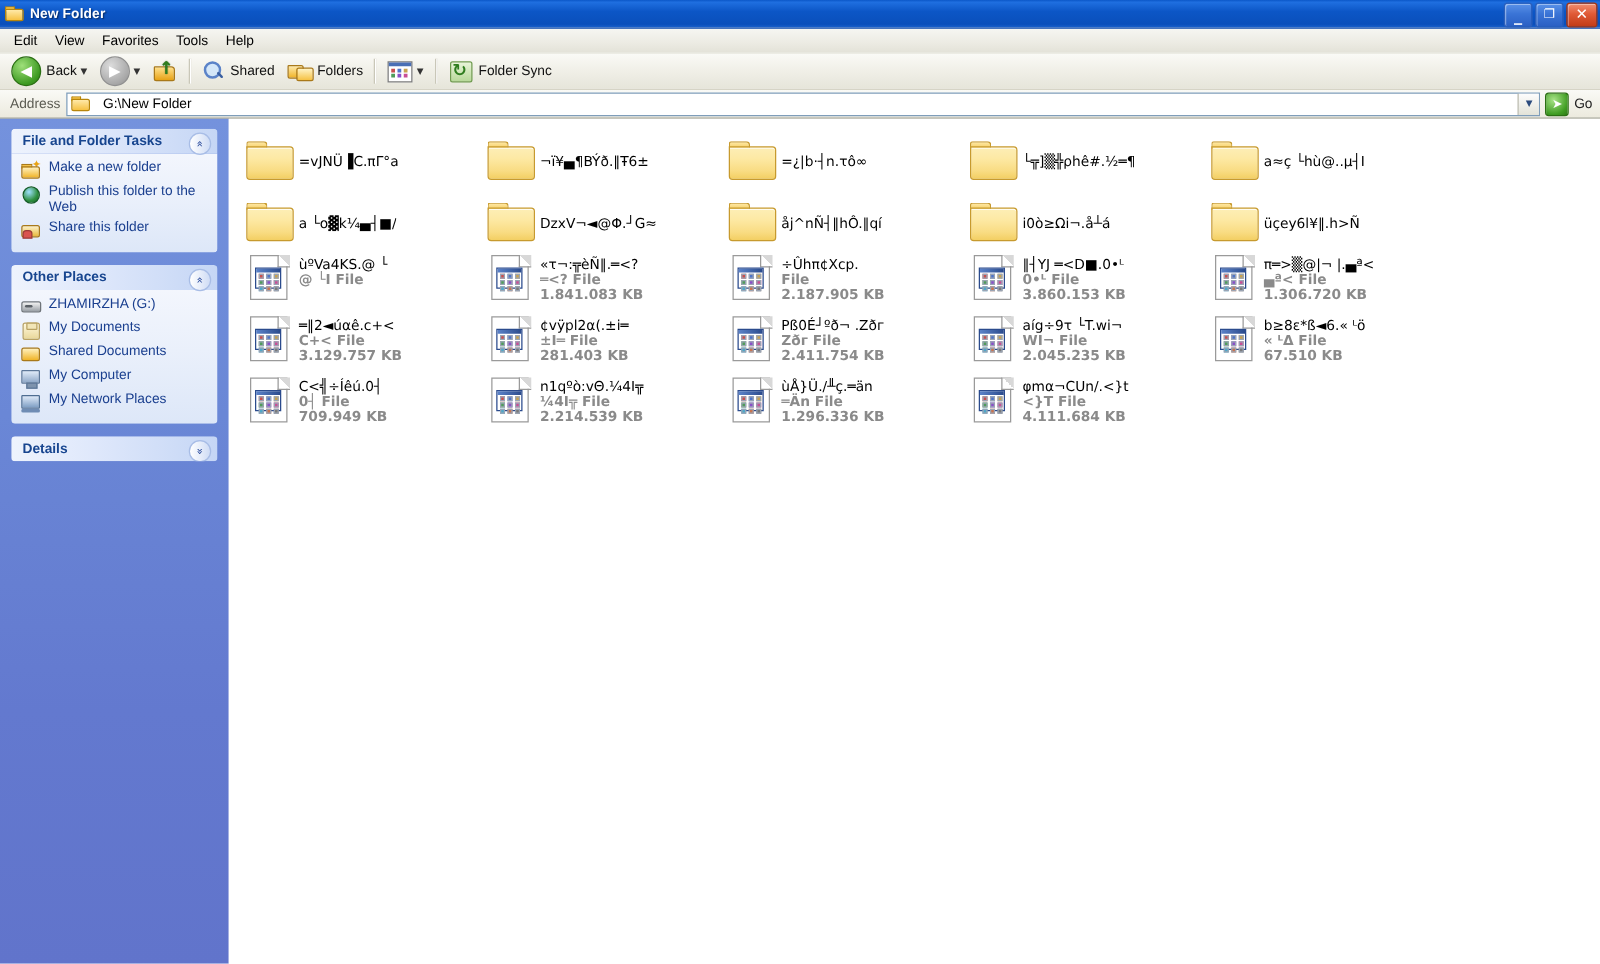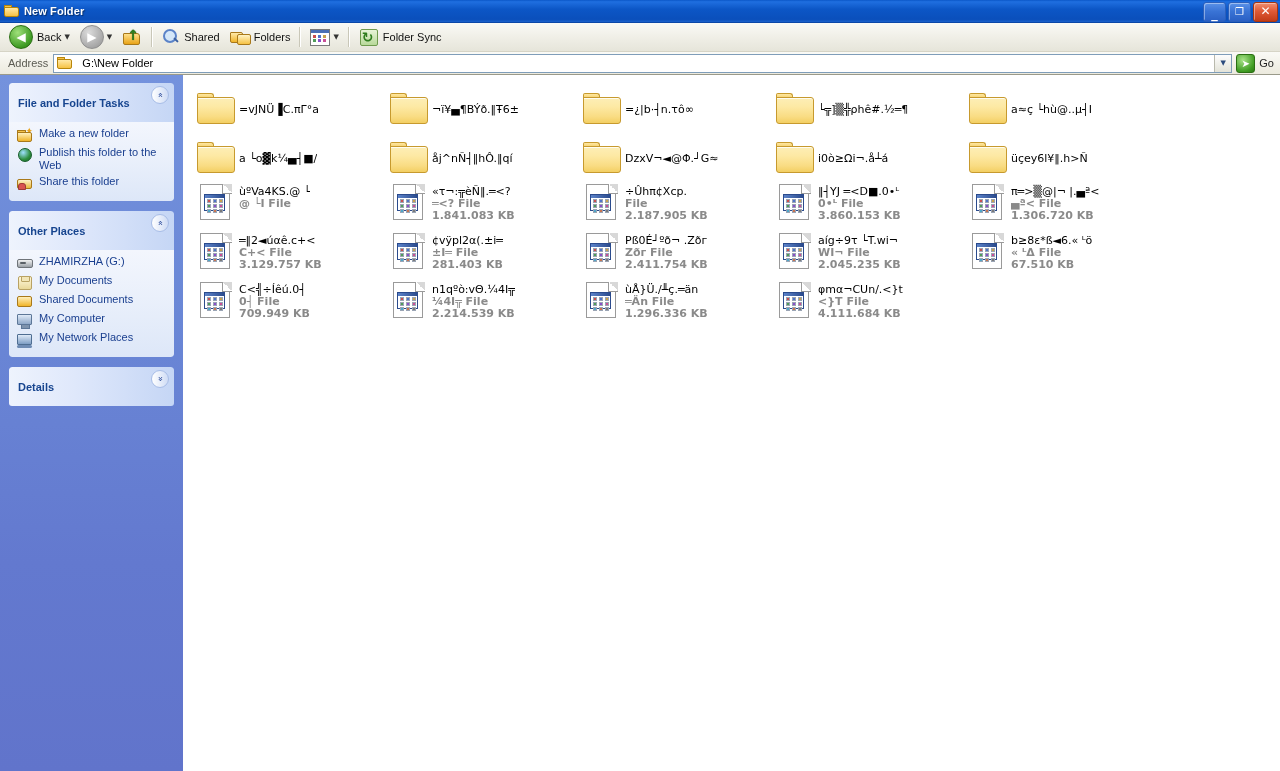--- a/index.html
+++ b/index.html
@@ -159,21 +159,21 @@
 
   
   .body { flex: 1 1 auto; display: flex; min-height: 0; }
   .sidebar {
     width: 183px; flex: 0 0 183px;
     background: linear-gradient(to bottom, #7492dd 0%, #6a87d6 35%, #6379cf 70%, #6174cb 100%);
     padding: 8px 0 0 0; box-sizing: border-box; overflow: hidden;
   }
   .panel { width: 165px; margin: 0 auto 10px auto; border-radius: 3px; overflow: hidden; box-shadow: 0 0 0 0 rgba(0,0,0,0); }
   .panel-head {
-    height: 39px; display: flex; align-items: center; position: relative;
+    height: 20px; display: flex; align-items: center; position: relative;
     background: linear-gradient(to right, #eef3fd 0%, #dfe8fb 40%, #c5d6f5 100%);
     padding-left: 9px; box-sizing: border-box;
     border-radius: 3px 3px 0 0;
   }
   .panel-title { font-size: 11px; font-weight: bold; color: #17458f; }
   .chev {
     position: absolute; right: 5px; top: 3px; width: 16px; height: 16px; border-radius: 50%;
     background: linear-gradient(to bottom, #ffffff, #cfdcf5);
     border: 1px solid #a8bde6; display: flex; align-items: center; justify-content: center;
     color: #2b4b9b; font-size: 9px; line-height: 1; font-family: "DejaVu Sans", sans-serif;
@@ -313,20 +313,27 @@
         </div>
       <div class="winbtn">
           <span class="g">❐</span>
         </div>
       <div class="winbtn close">
           <span class="g">✕</span>
         </div>
     </div>
   </div>
 
+  <div class="menubar">
+    <div class="menuitem">Edit</div>
+    <div class="menuitem">View</div>
+    <div class="menuitem">Favorites</div>
+    <div class="menuitem">Tools</div>
+    <div class="menuitem">Help</div>
+  </div>
 
   <div class="toolbar">
     <div class="tb-item">
       <div class="circ green">
           <span class="ar">◀</span>
         </div>
       <span class="tb-label">Back</span>
       <span class="tb-arrow">▼</span>
     </div>
     <div class="tb-item">
@@ -539,32 +546,32 @@
             </div>
           </div>
           <div class="item folder">
             <div class="item-icon">
               <div class="folder-big">
                 <div class="tab"></div>
                 <div class="main"></div>
               </div>
             </div>
             <div class="item-meta">
-              <div class="item-name">åj^nÑ┤‖hÔ.‖qí</div>
+              <div class="item-name">DzxV¬◄@Φ.┘G≈</div>
             </div>
           </div>
           <div class="item folder">
             <div class="item-icon">
               <div class="folder-big">
                 <div class="tab"></div>
                 <div class="main"></div>
               </div>
             </div>
             <div class="item-meta">
-              <div class="item-name">DzxV¬◄@Φ.┘G≈</div>
+              <div class="item-name">åj^nÑ┤‖hÔ.‖qí</div>
             </div>
           </div>
           <div class="item folder">
             <div class="item-icon">
               <div class="folder-big">
                 <div class="tab"></div>
                 <div class="main"></div>
               </div>
             </div>
             <div class="item-meta">

